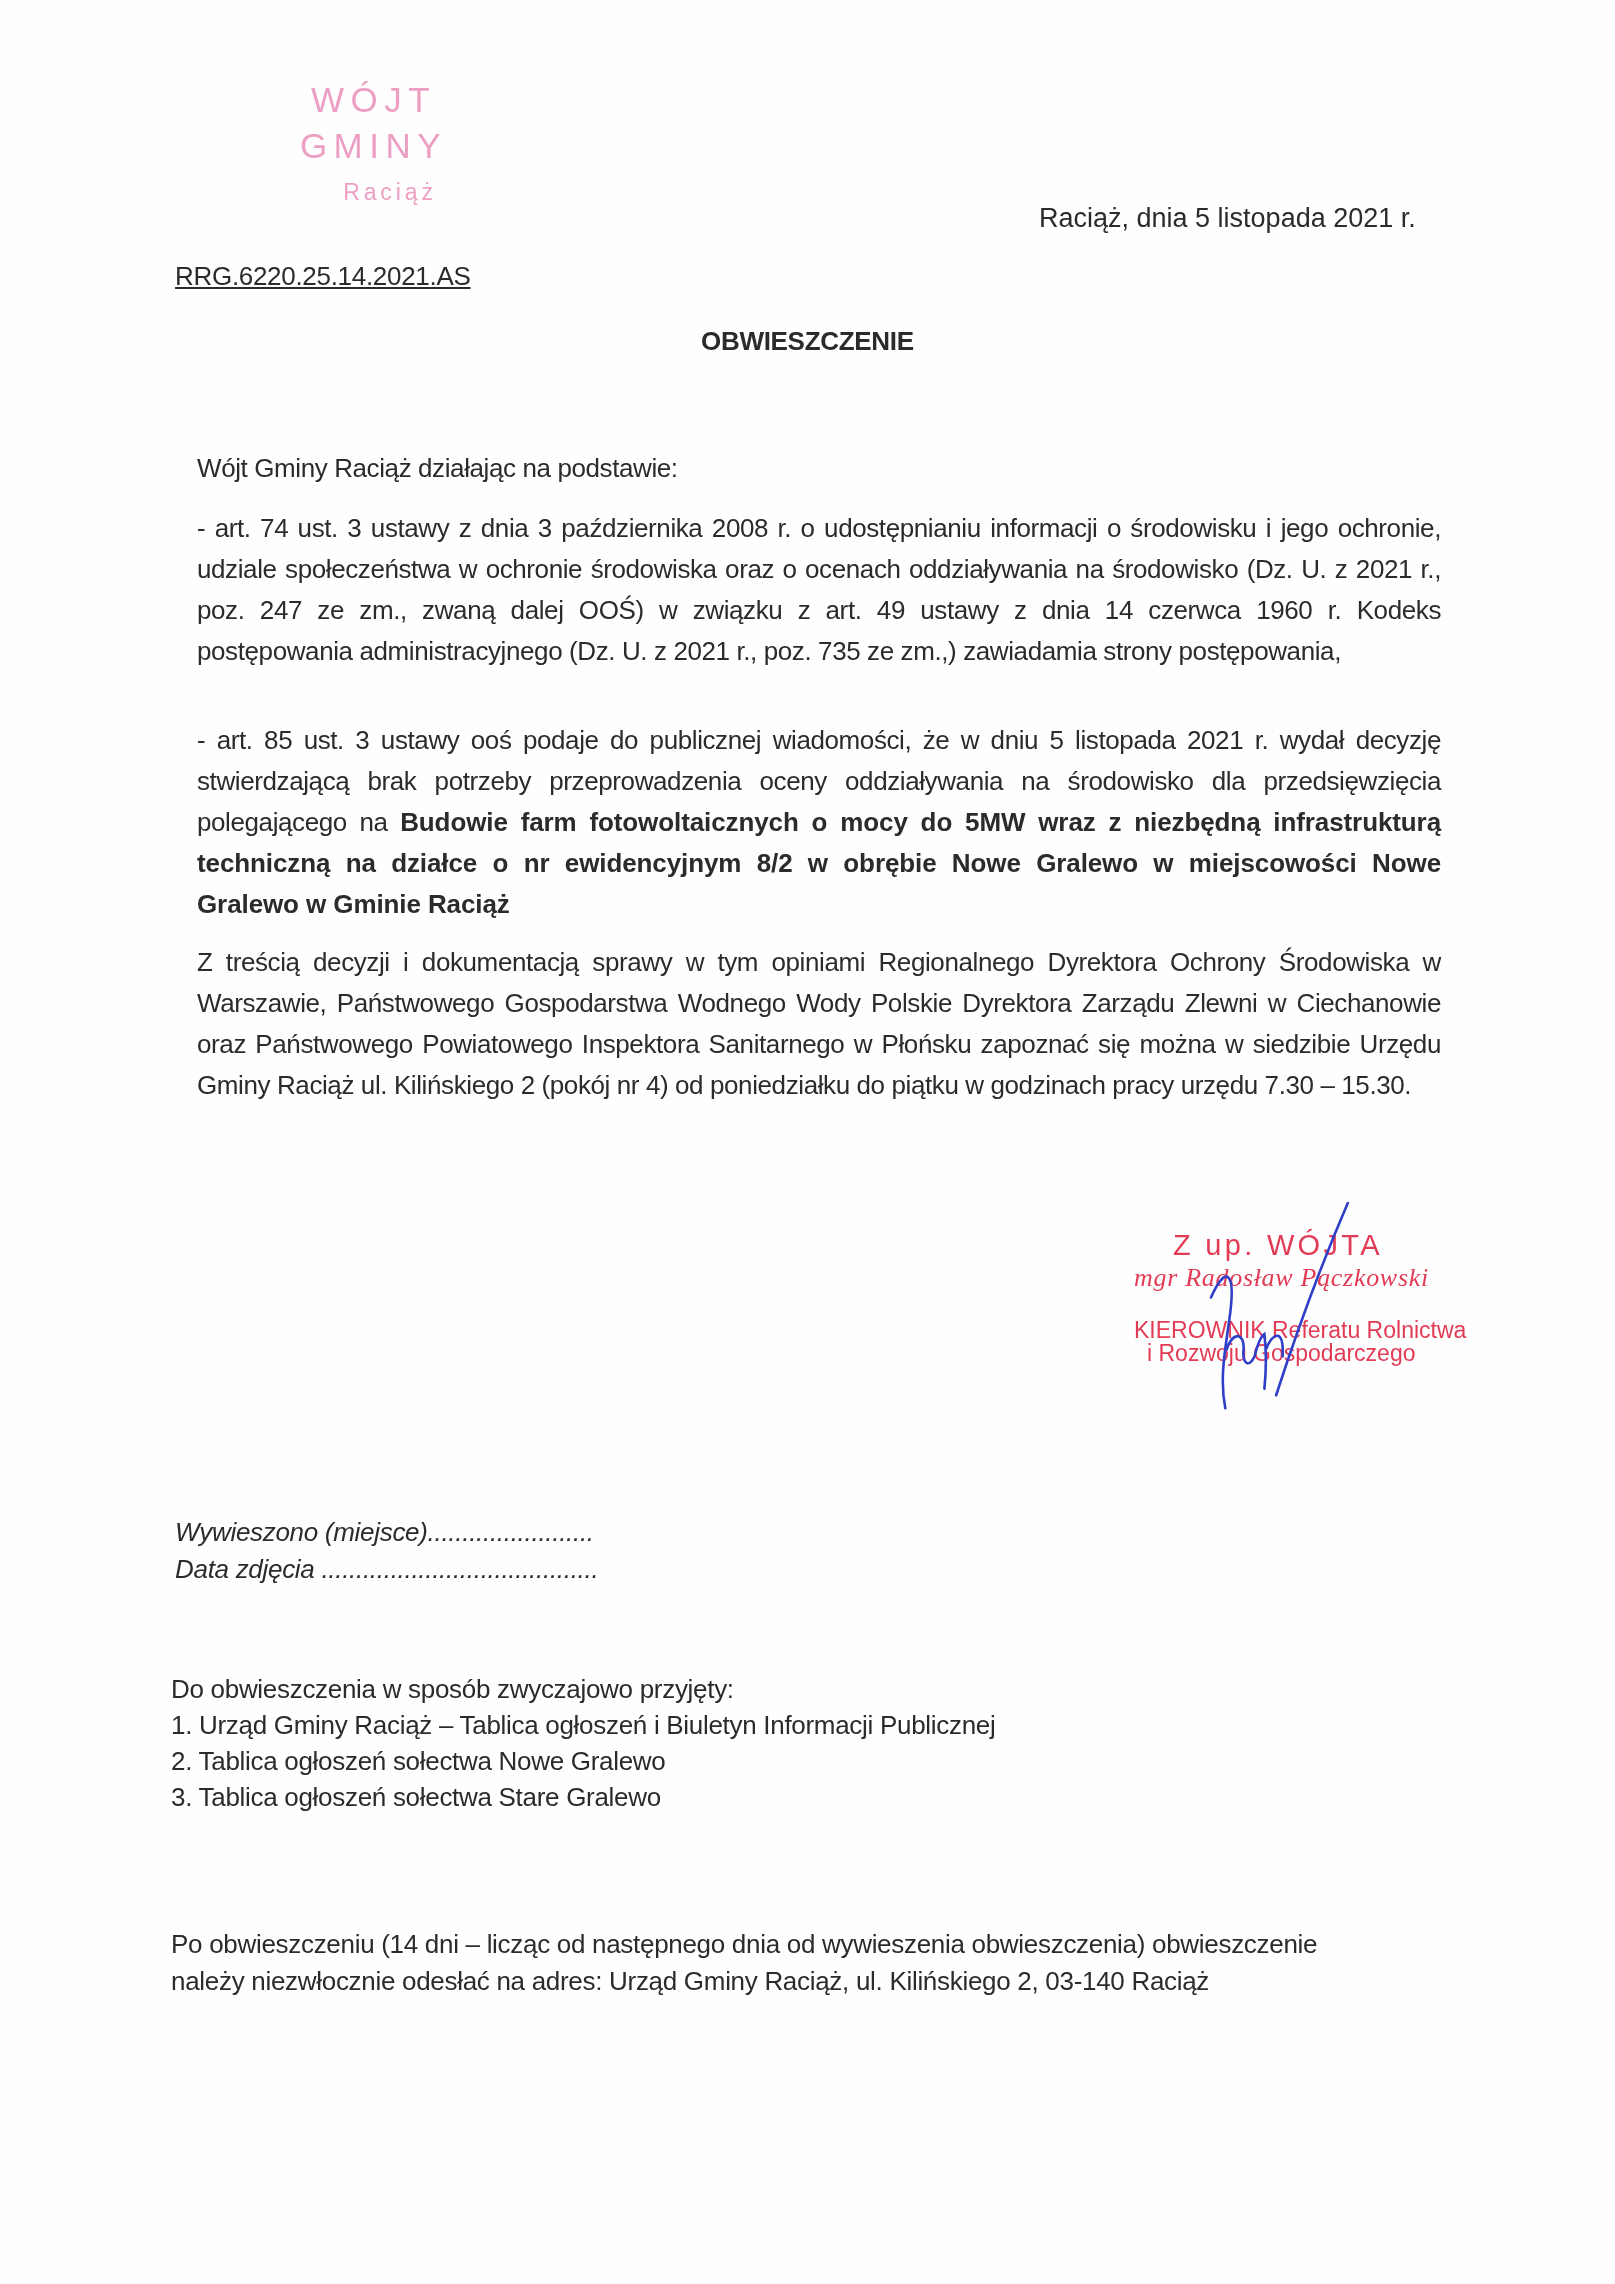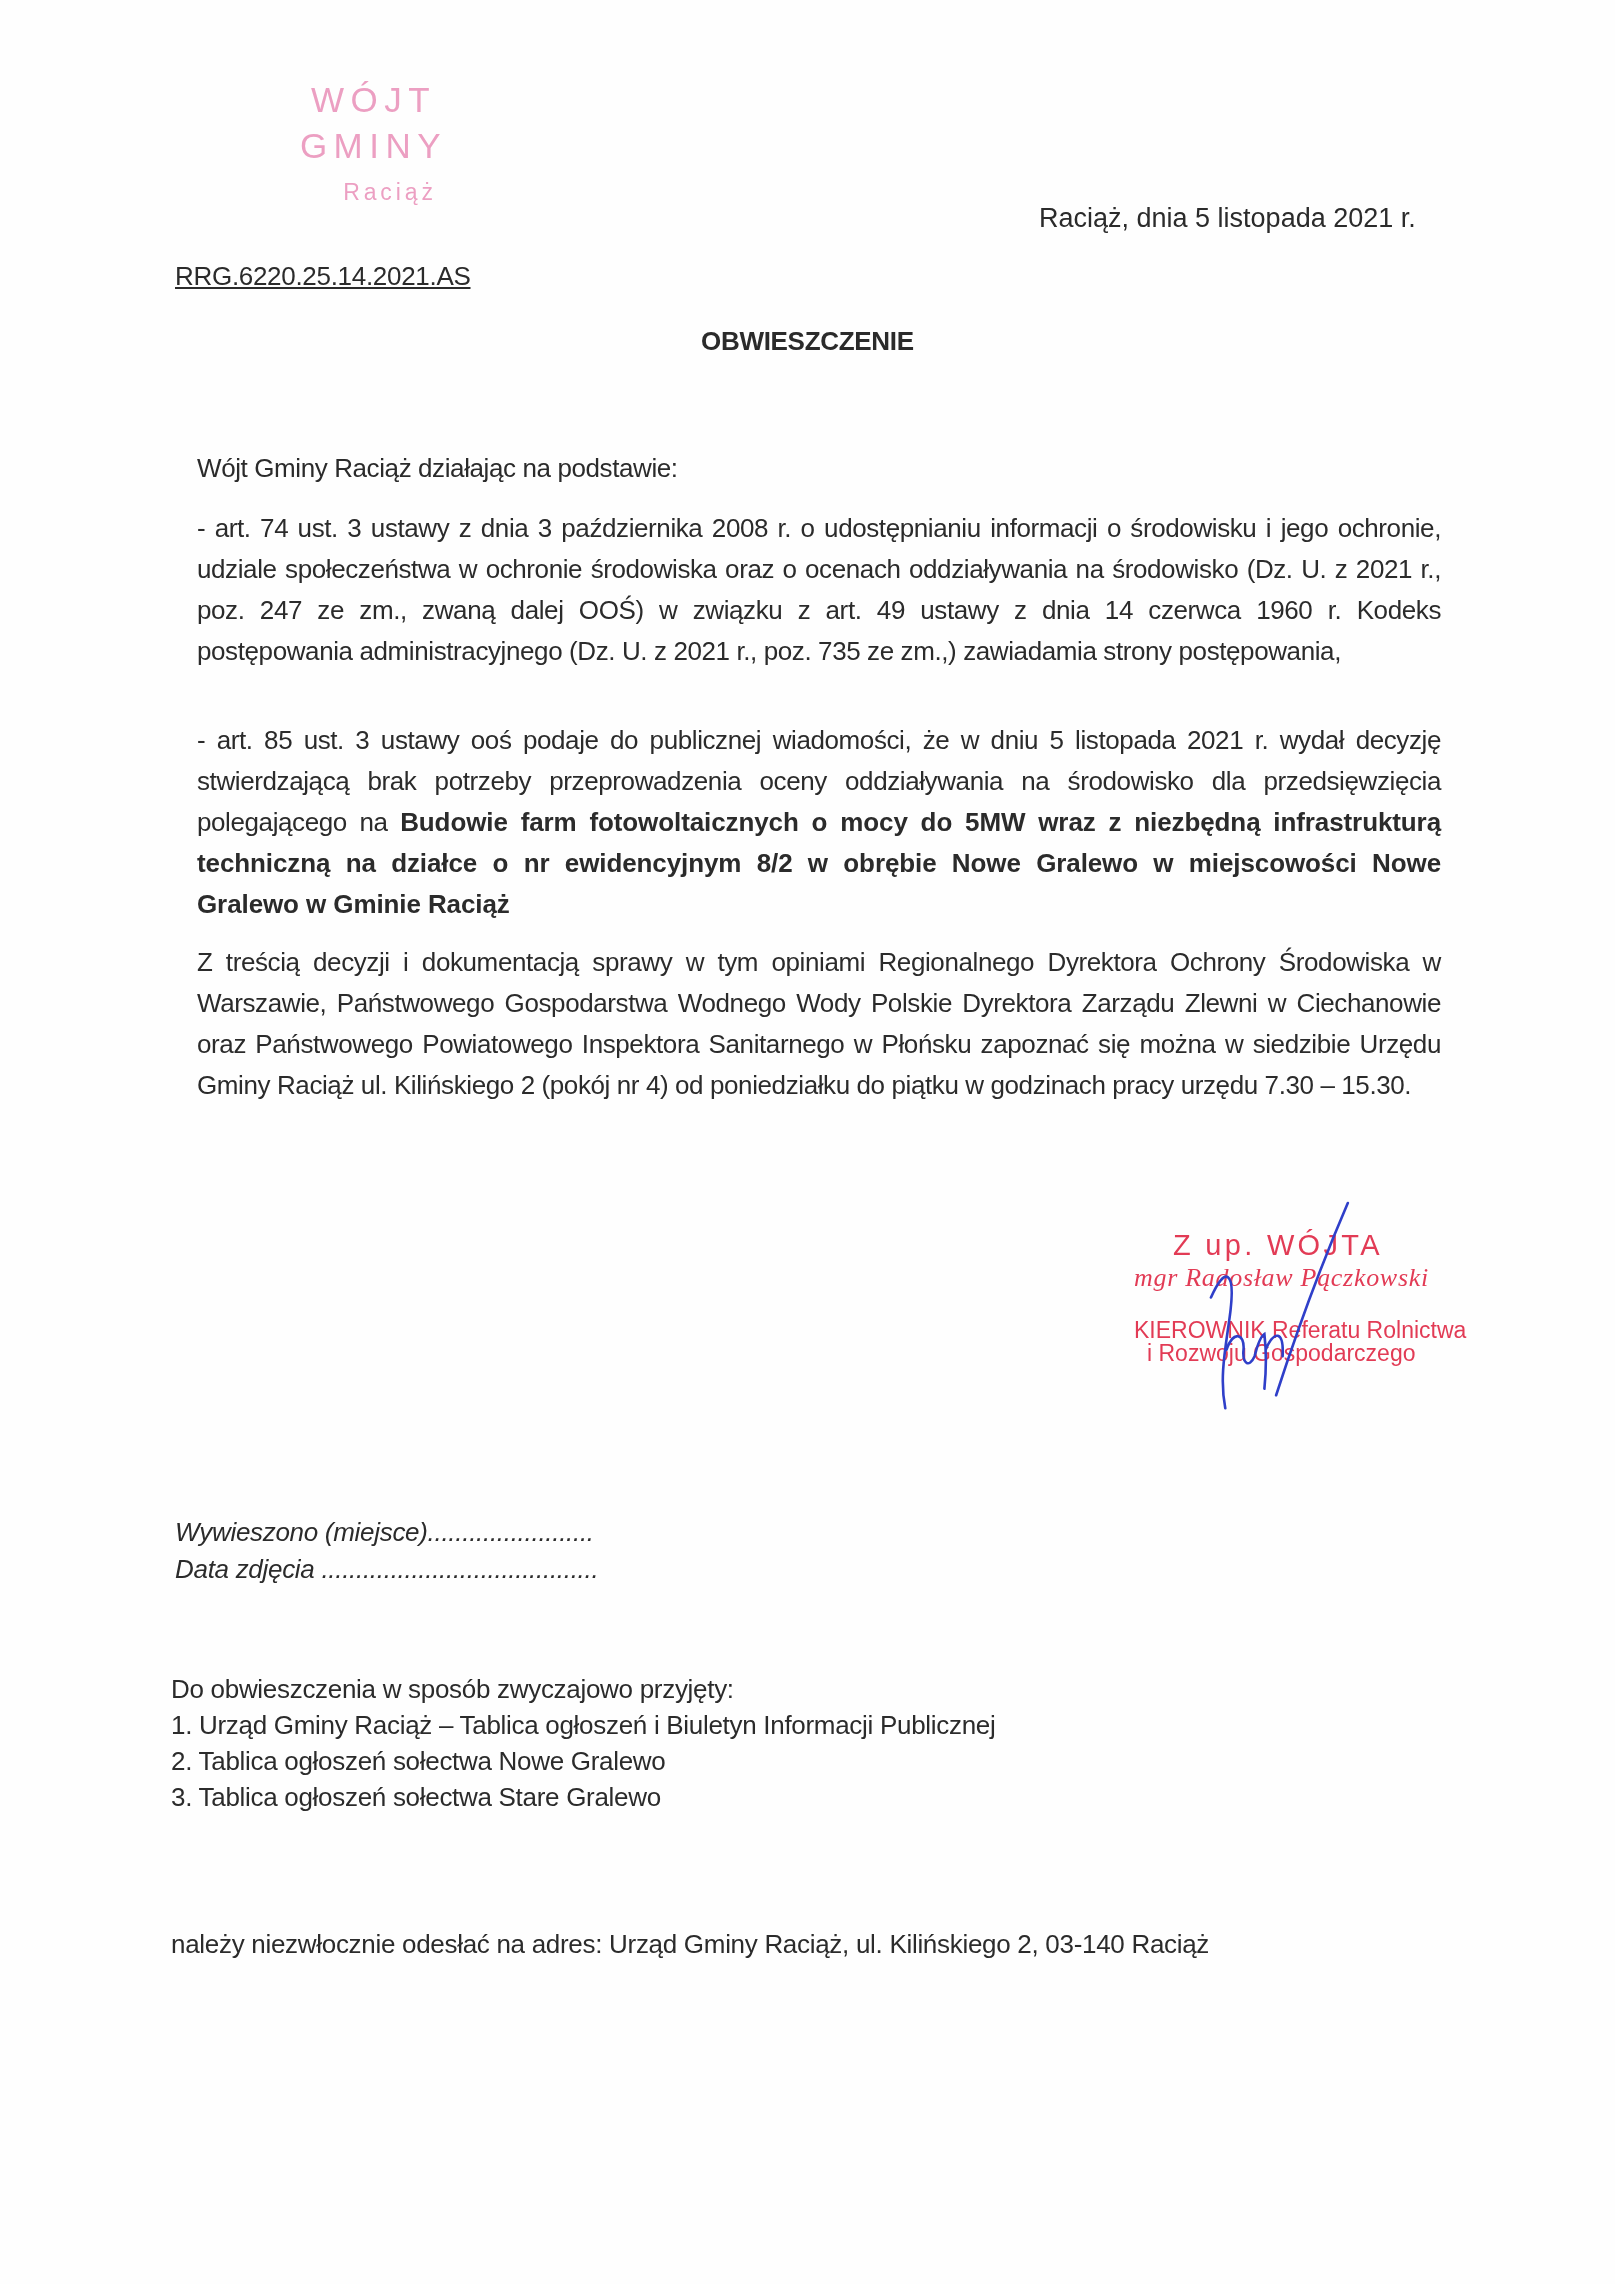--- a/index.html
+++ b/index.html
@@ -92,17 +92,18 @@
   </div>
 
   <div class="dist">
     <div>Do obwieszczenia w sposób zwyczajowo przyjęty:</div>
     <div>1. Urząd Gminy Raciąż – Tablica ogłoszeń i Biuletyn Informacji Publicznej</div>
     <div>2. Tablica ogłoszeń sołectwa Nowe Gralewo</div>
     <div>3. Tablica ogłoszeń sołectwa Stare Gralewo</div>
   </div>
 
   <div class="final">
+    <div>Po obwieszczeniu (14 dni – licząc od następnego dnia od wywieszenia obwieszczenia) obwieszczenie</div>
     <div>należy niezwłocznie odesłać na adres: Urząd Gminy Raciąż, ul. Kilińskiego 2, 03-140 Raciąż</div>
   </div>
 
 </div>
 
 
 </body></html>

